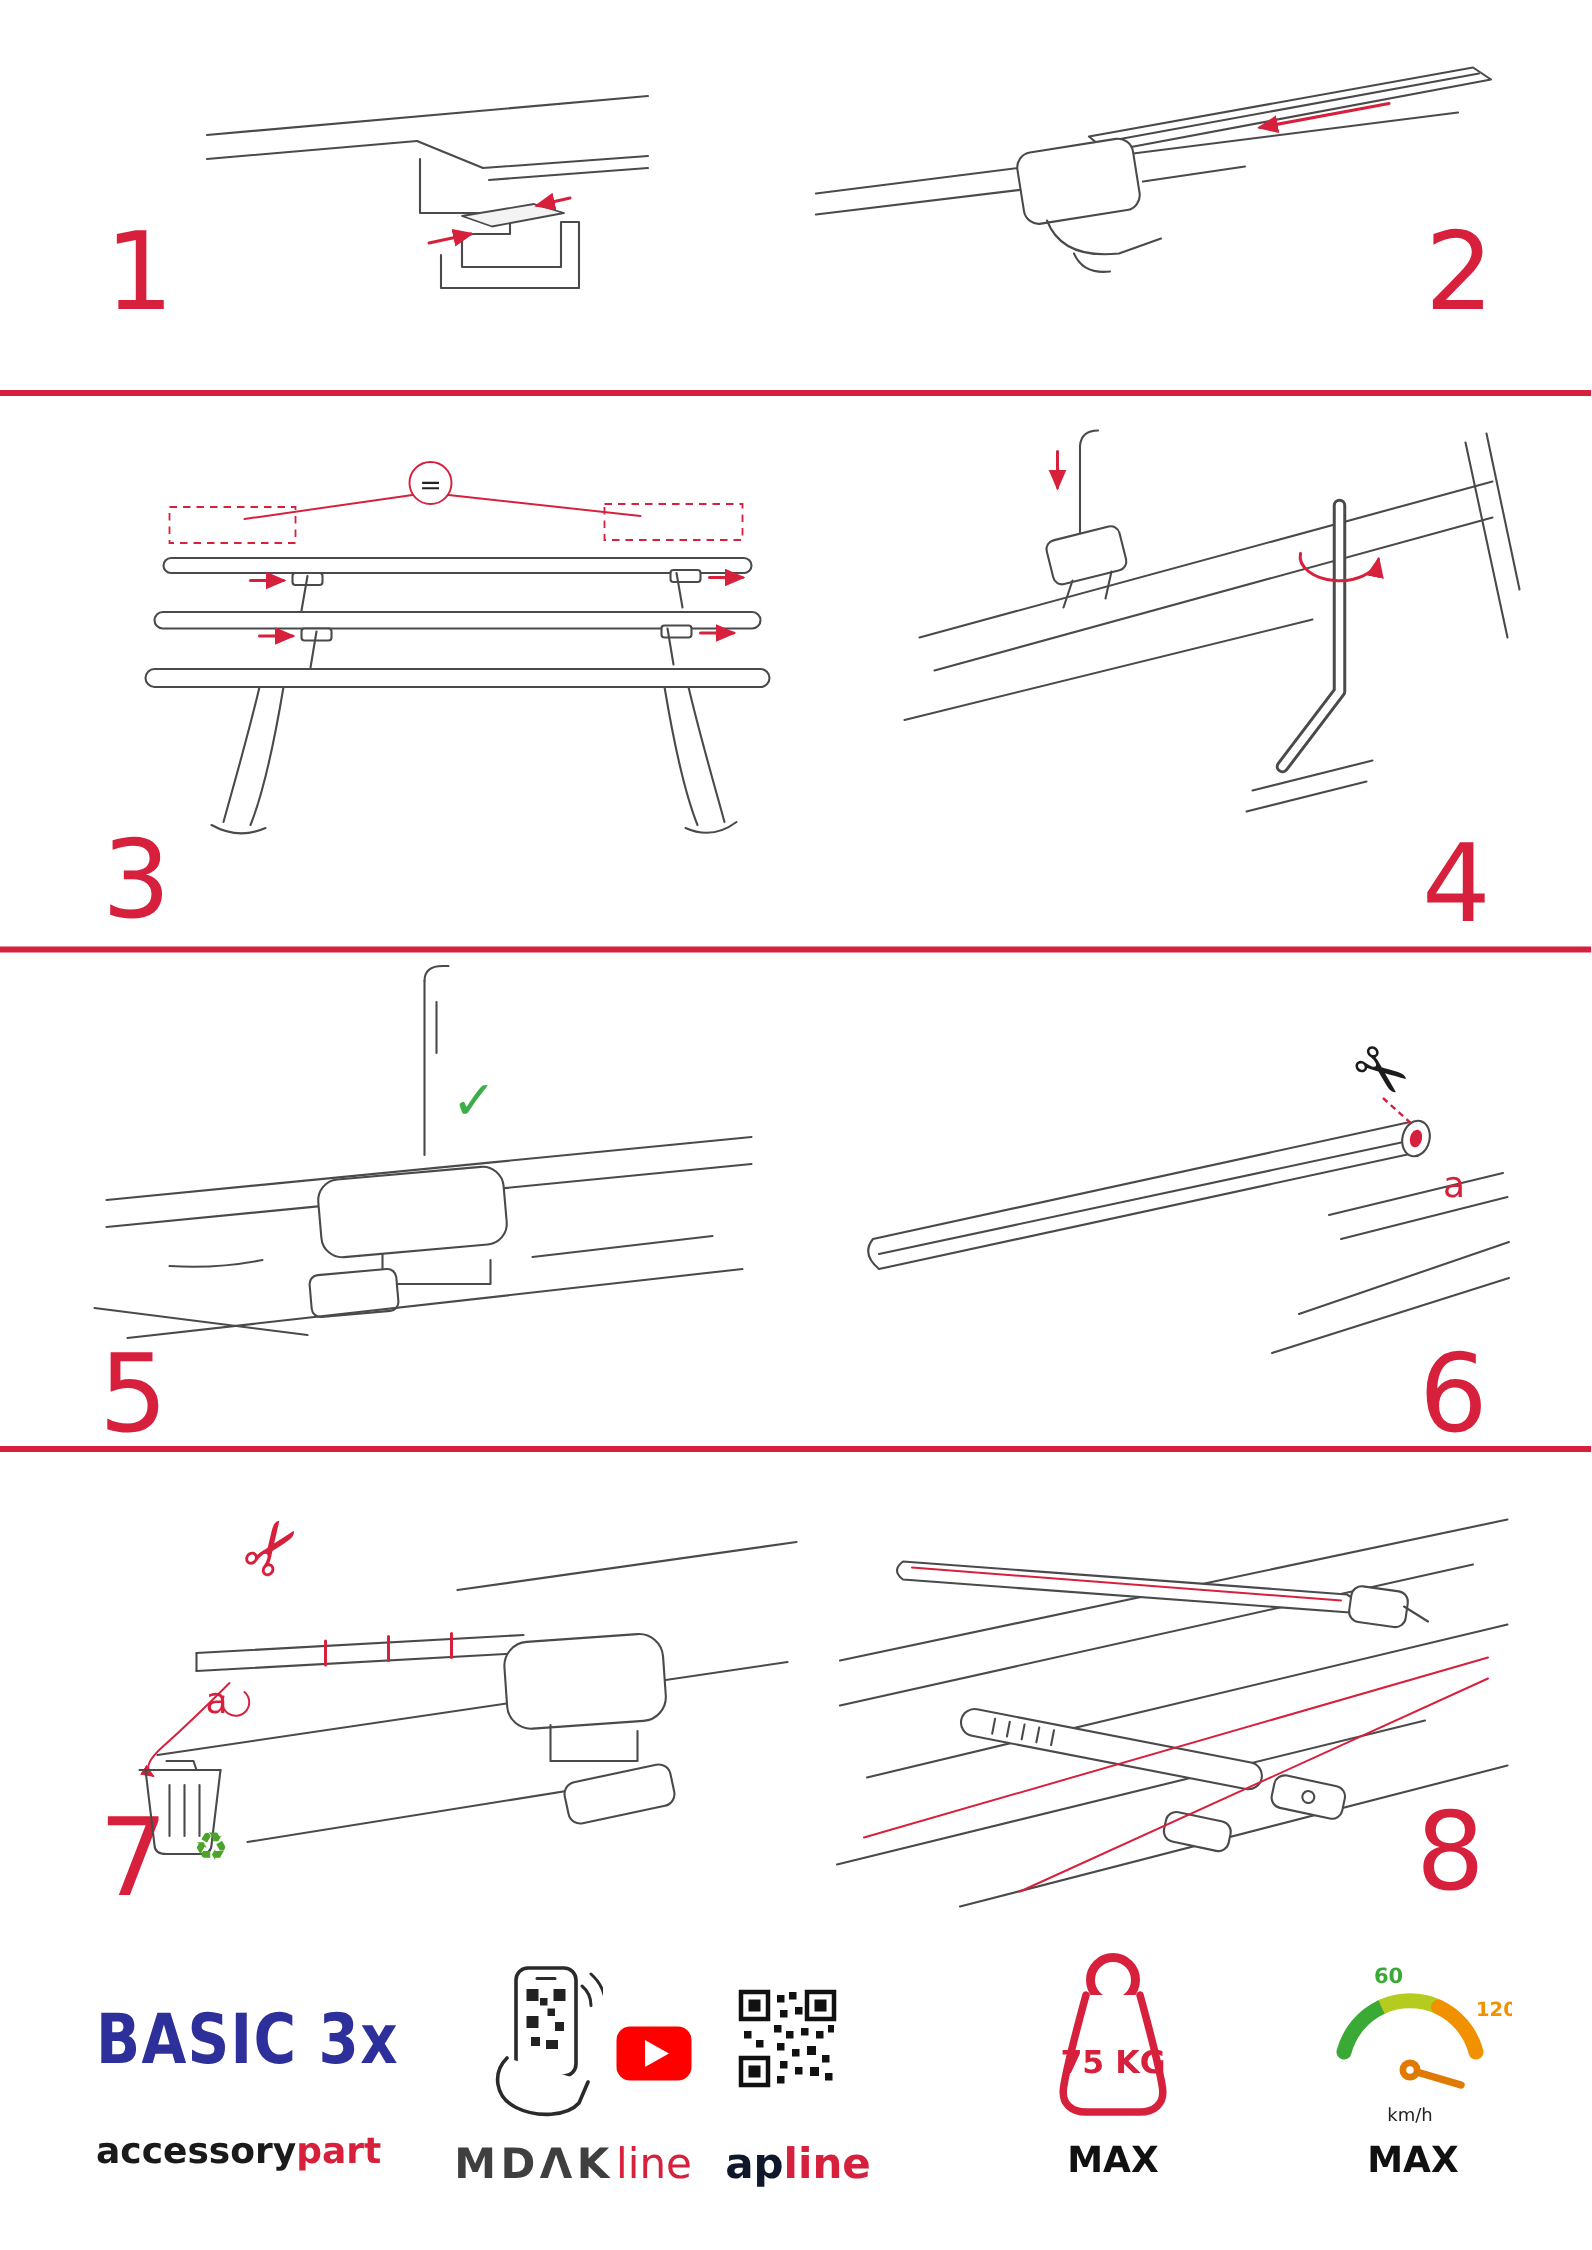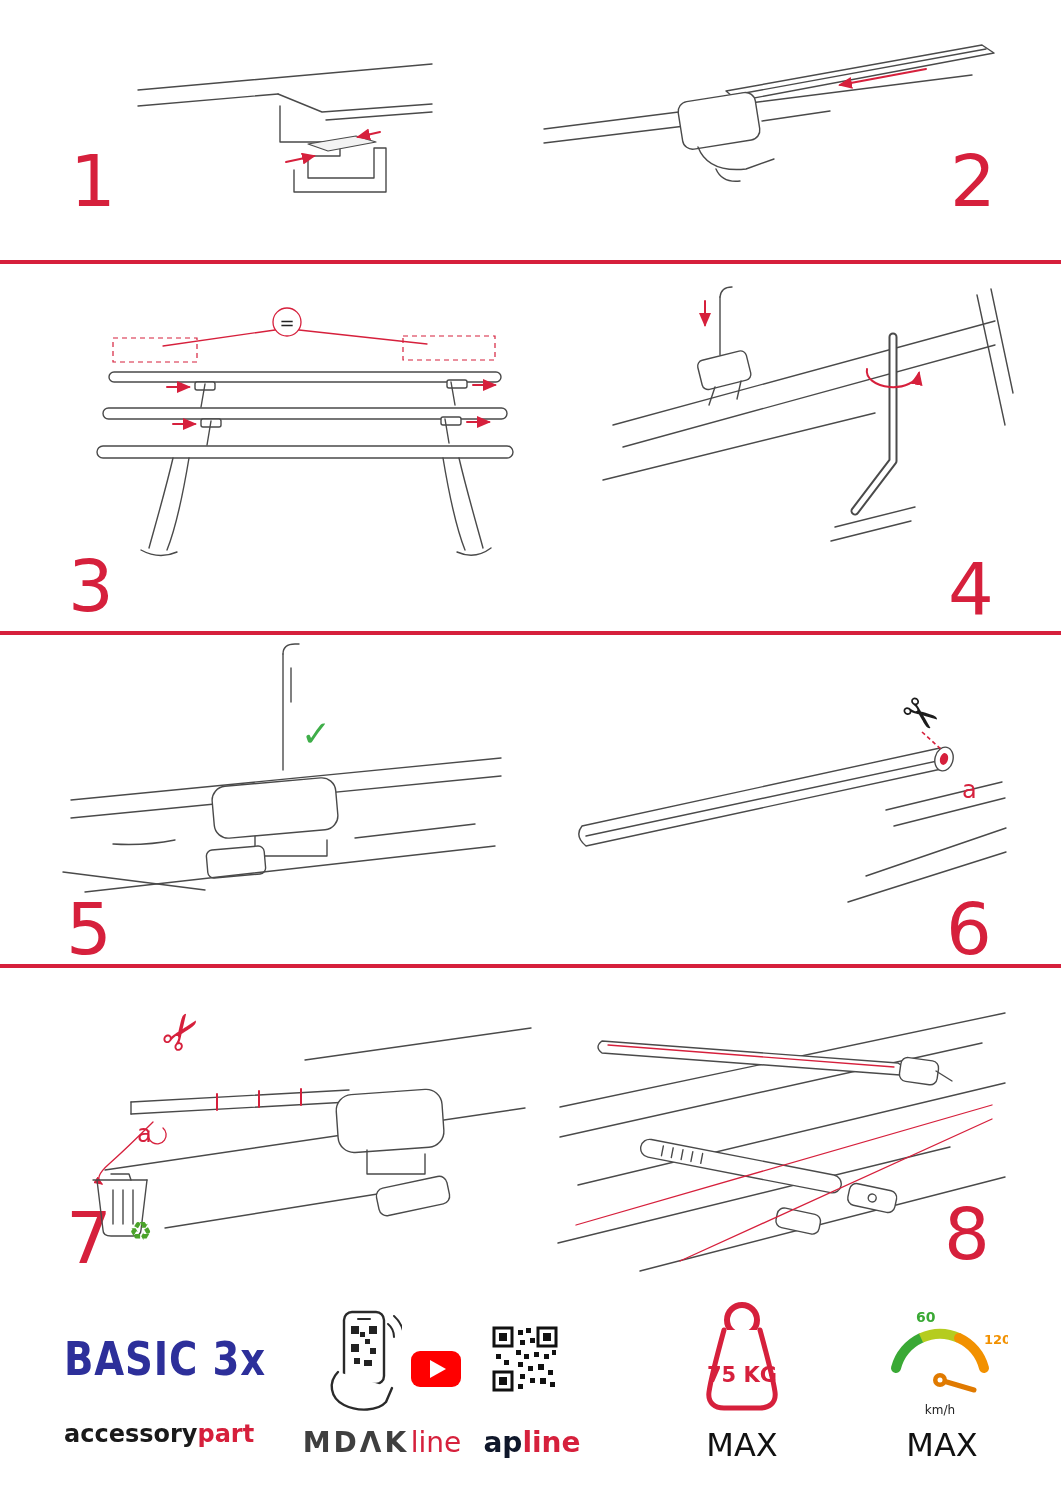--- a/index.html
+++ b/index.html
@@ -39,21 +39,21 @@
   }
   .brand-sub { position:absolute; left:64px; top:1420px; font-size:24px; font-weight:700; white-space:nowrap; }
   .brand-sub .b1 { color:#1a1a1a; }
   .brand-sub .b2 { color:#d6203c; }
   .flabel { position:absolute; top:1426px; font-size:28px; text-align:center; white-space:nowrap; }
   .lab-mdak  { left:296px; width:120px; color:#3f3f3f; font-weight:600; letter-spacing:3px; }
   .lab-ipqi  { left:400px; width:72px;  color:#d6203c; font-weight:500; }
   .lab-apline{ left:482px; width:100px; font-weight:600; }
   .lab-apline .b1 { color:#0f172a; }
   .lab-apline .b2 { color:#d6203c;text-align:center; }
-  .max-label { position:absolute; top:1426px; font-size:32px; font-weight:400; color:#111; text-align:center; }
+  .max-label { position:absolute; top:1426px; font-size:24px; font-weight:700; color:#111; text-align:center; }
   .max-w { left:678px; width:128px; }
   .max-s { left:876px; width:132px; }
 </style>
 </head>
 <body>
 
 <div class="page">
 
   <div class="step-num" style="left:70px;  top:145px;">1</div>
   <div class="step-num" style="left:950px; top:145px;">2</div>

